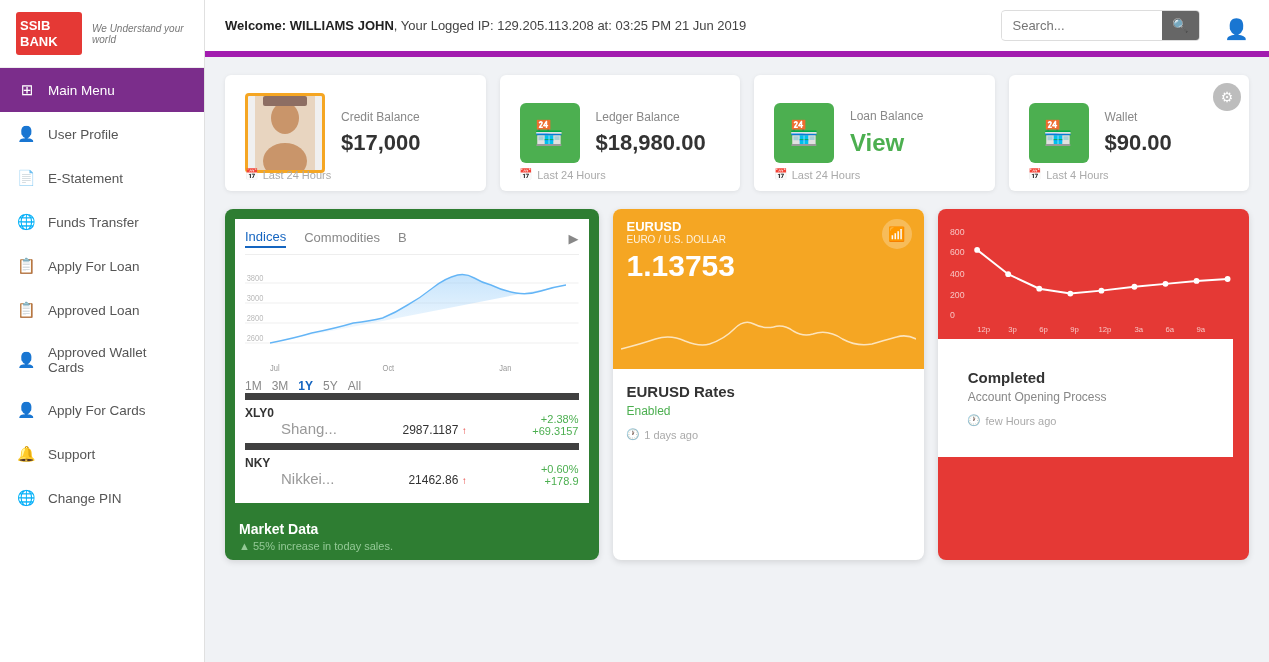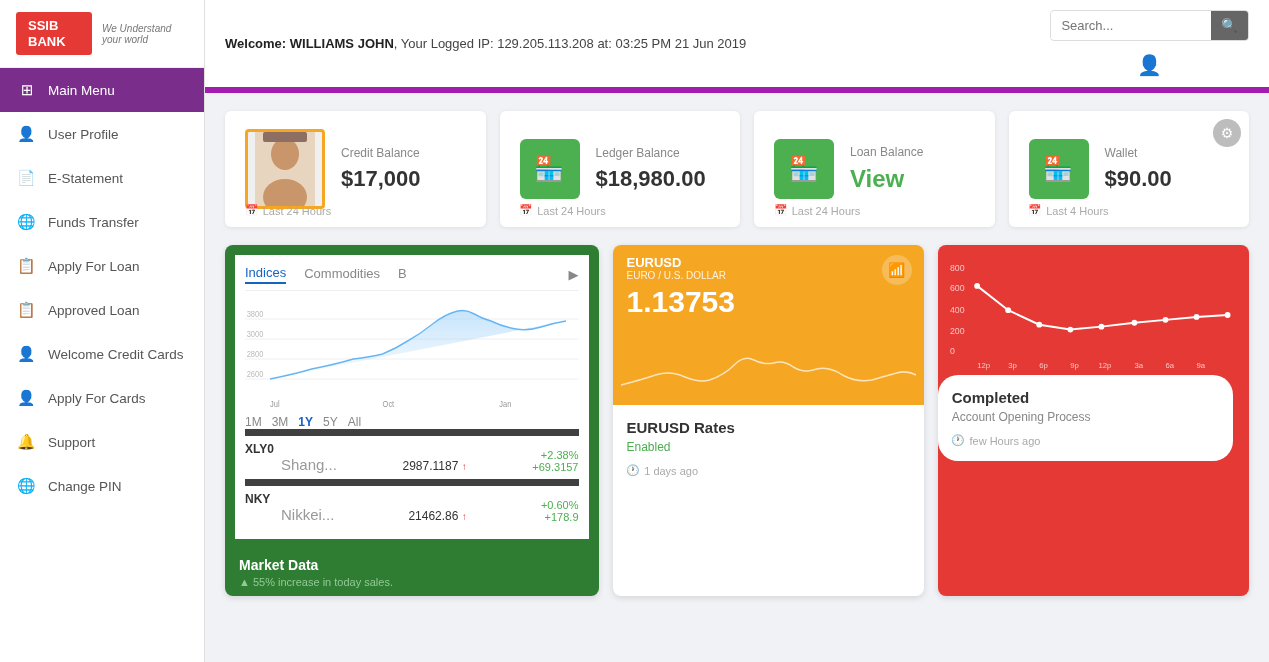--- a/index.html
+++ b/index.html
@@ -21,21 +21,21 @@
       display: flex;
       align-items: center;
       gap: 10px;
       border-bottom: 1px solid #eee;
     }
     .logo-box {
       background: #e53935;
       color: #fff;
       font-weight: bold;
       font-size: 13px;
-      padding: 6px 12px;
+      padding: 6px 4px;
       border-radius: 3px;
       line-height: 1.2;
     }
     .sidebar-menu-item {
       display: flex;
       align-items: center;
       gap: 12px;
       padding: 13px 18px;
       cursor: pointer;
       color: #555;
@@ -74,23 +74,22 @@
       border-bottom: 6px solid #a21caf;
       min-height: 52px;
     }
     .header-welcome {
       font-size: 13px;
       color: #444;
     }
     .header-welcome strong { color: #222; }
     .header-right {
       display: flex;
-      align-items: center;
-      gap: 12px;
-      flex-direction: column;
+      align-items: flex-end;
+      gap: 24px;
     }
     .search-box {
       display: flex;
       align-items: center;
       border: 1px solid #ddd;
       border-radius: 4px;
       overflow: hidden;
     }
     .search-box input {
       border: none;
@@ -337,22 +336,21 @@
       position: relative;
     }
     .completed-chart-area {
       height: 130px;
       padding: 10px 10px 0;
       position: relative;
     }
     .completed-body {
       background: #fff;
       margin: 0 16px 0 0;
-      padding: 14px;
-      border-radius: 20px;
+      padding: 30px;
     }
     .completed-title { font-size: 15px; font-weight: 600; color: #333; margin-bottom: 4px; }
     .completed-sub { font-size: 12px; color: #888; margin-bottom: 10px; }
     .completed-footer { font-size: 11px; color: #aaa; display: flex; align-items: center; gap: 4px; }
 
     
     .chart-svg { width: 100%; height: 100%; }
   </style>
 </head>
 <body>
@@ -385,21 +383,21 @@
       <div class="sidebar-menu-item">
     <span class="menu-icon">📋</span>
     <span>Apply For Loan</span>
   </div>
       <div class="sidebar-menu-item">
     <span class="menu-icon">📋</span>
     <span>Approved Loan</span>
   </div>
       <div class="sidebar-menu-item">
     <span class="menu-icon">👤</span>
-    <span>Welcome Credit Cards</span>
+    <span>Approved Wallet Cards</span>
   </div>
       <div class="sidebar-menu-item">
     <span class="menu-icon">👤</span>
     <span>Apply For Cards</span>
   </div>
       <div class="sidebar-menu-item">
     <span class="menu-icon">🔔</span>
     <span>Support</span>
   </div>
       <div class="sidebar-menu-item">

